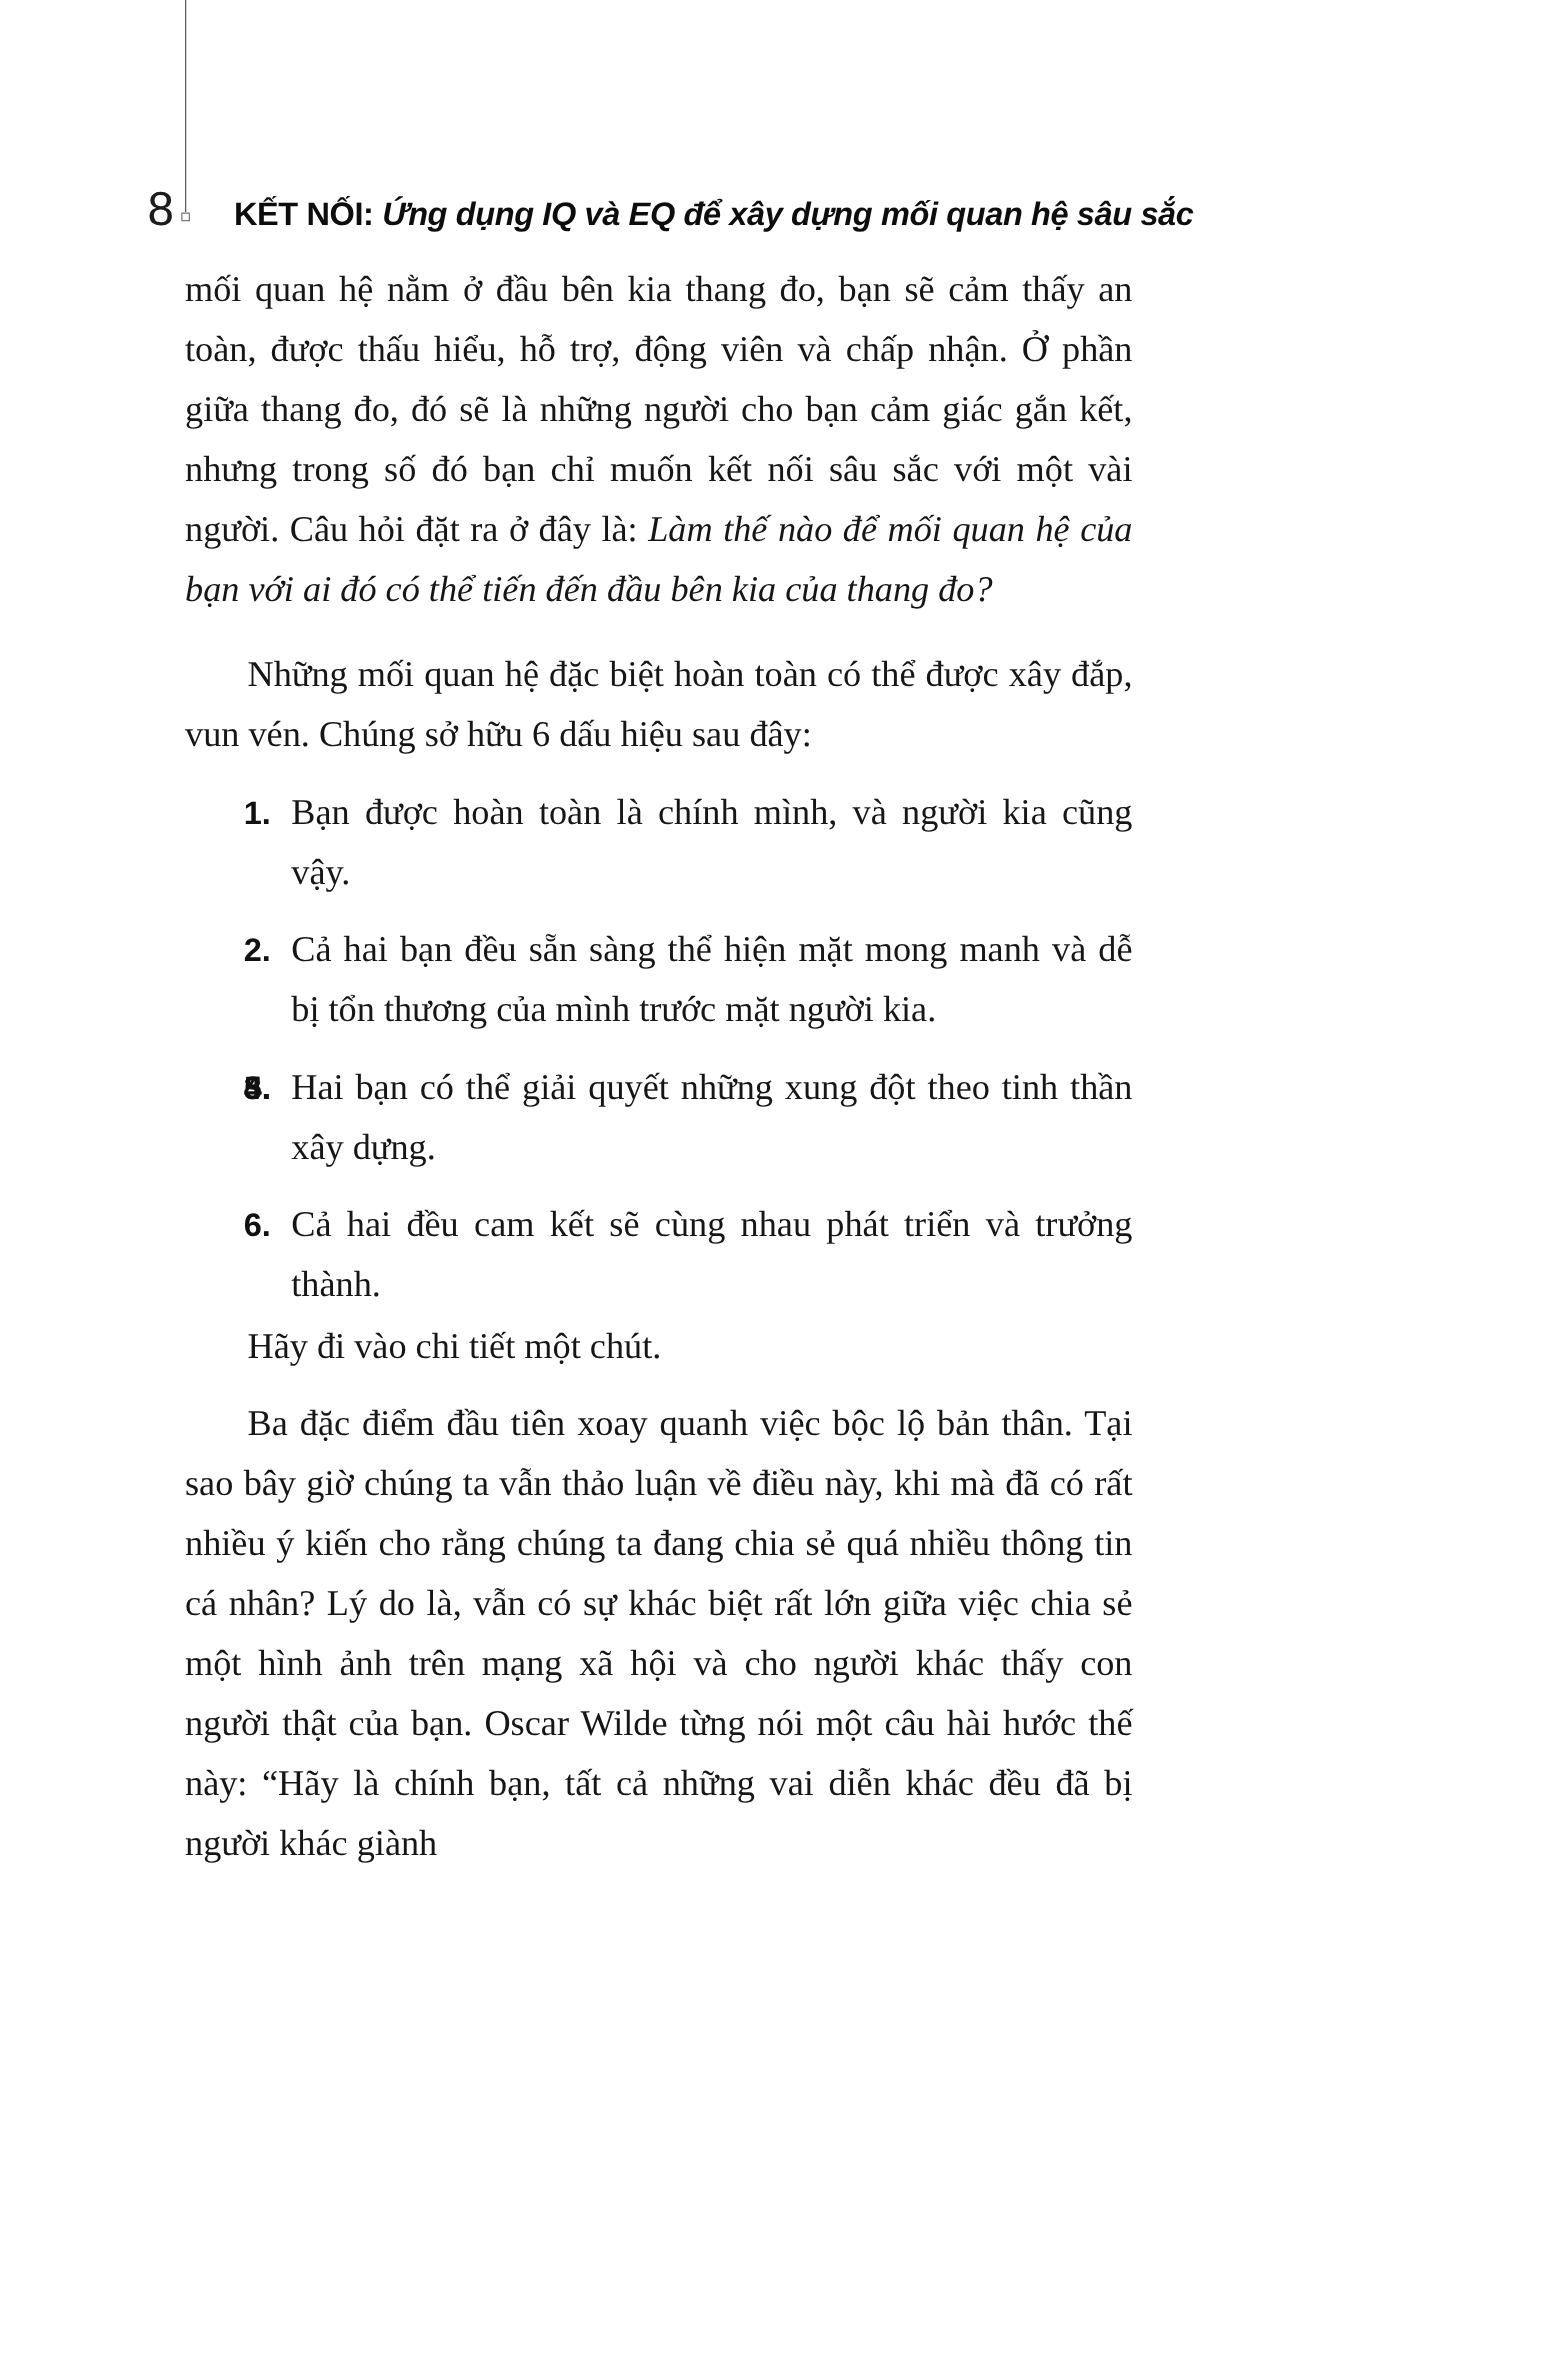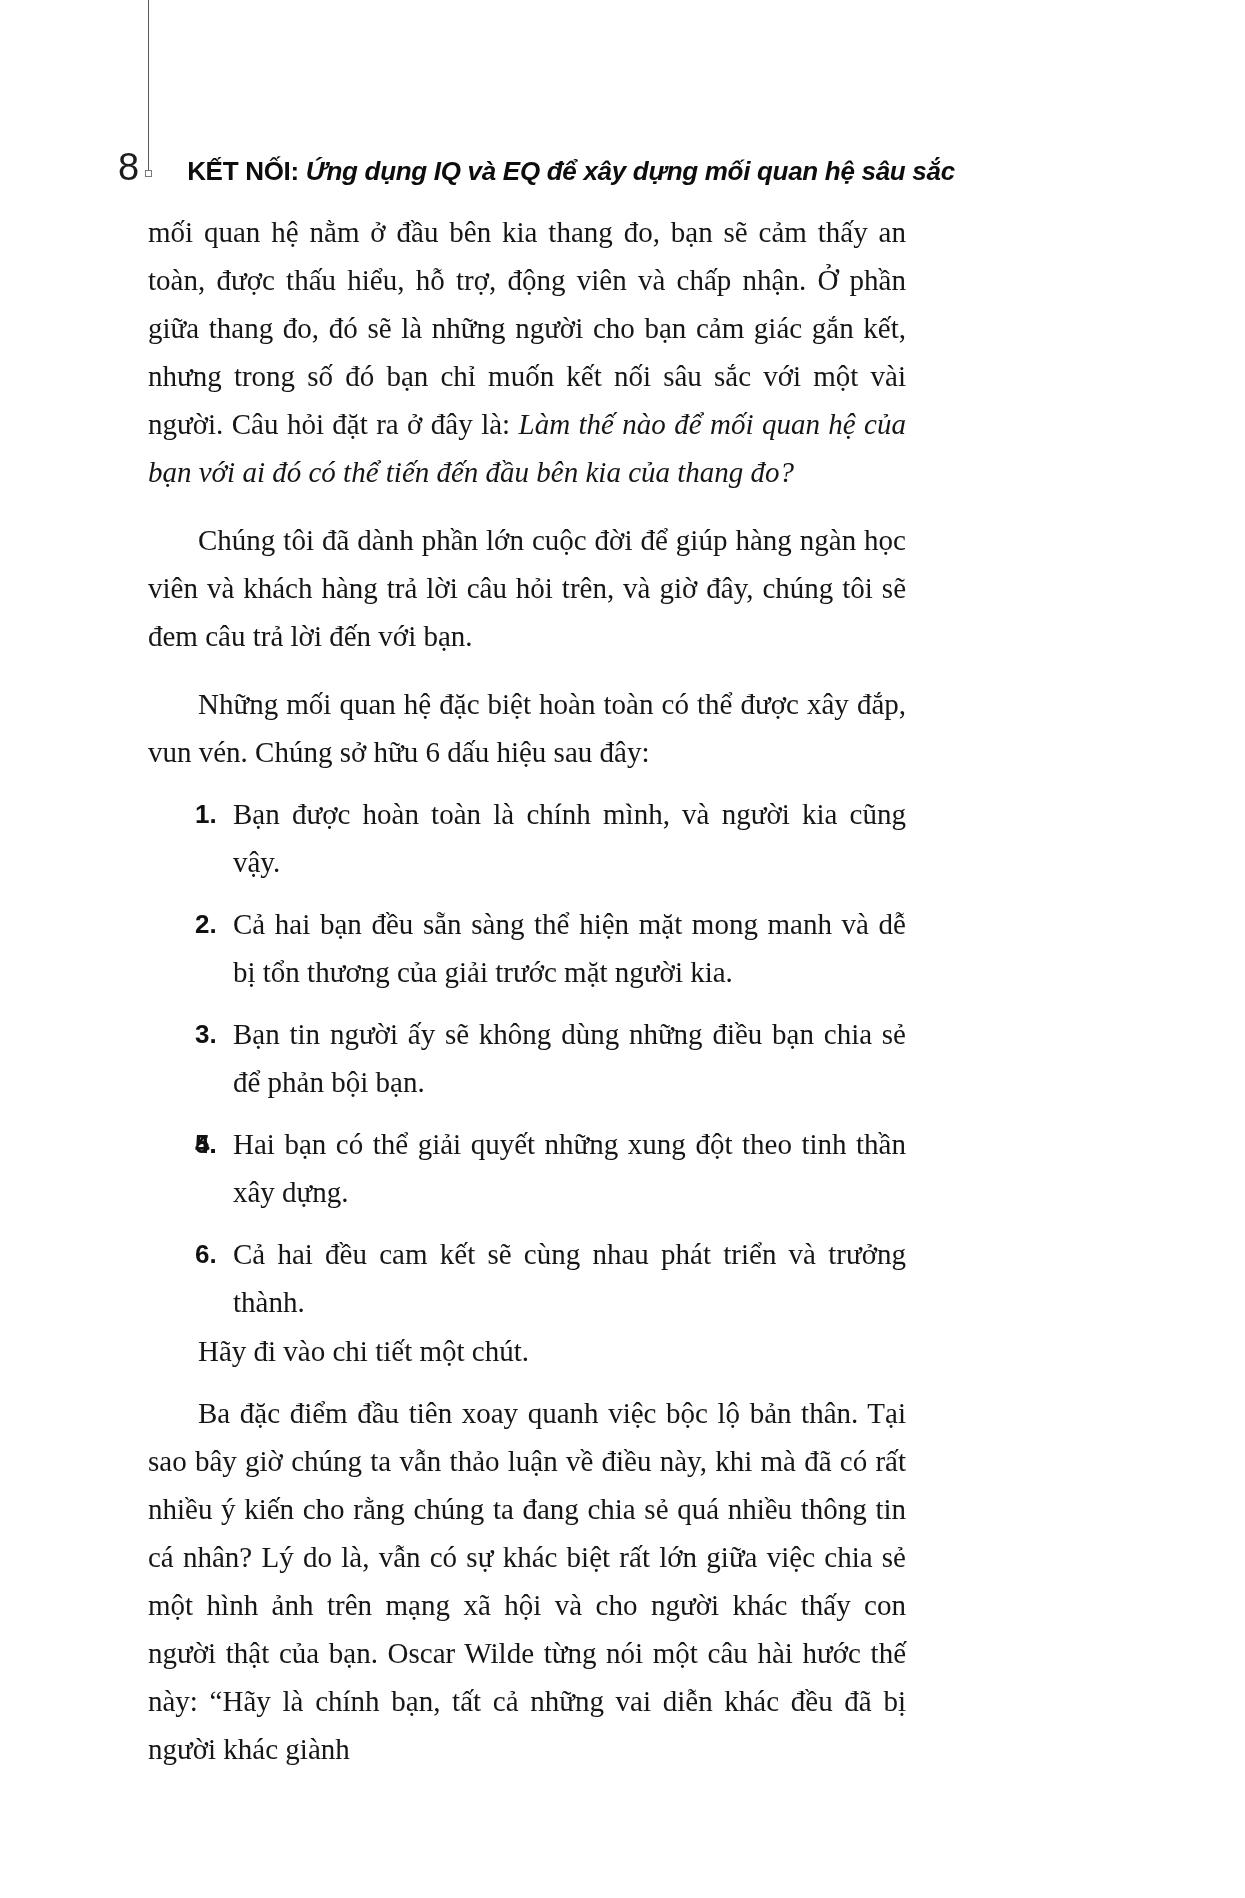--- a/index.html
+++ b/index.html
@@ -111,36 +111,34 @@
 
   <div class="running-header">
     <span class="page-number">8</span>
     <span class="header-title"><span class="t-bold">KẾT NỐI:</span><span class="t-italic"> Ứng dụng IQ và EQ để xây dựng mối quan hệ sâu sắc</span></span>
   </div>
 
   <div class="content">
 
     <p class="para"><span>mối quan hệ nằm ở đầu bên kia thang đo, bạn sẽ cảm thấy an toàn, được thấu hiểu, hỗ trợ, động viên và chấp nhận. Ở phần giữa thang đo, đó sẽ là những người cho bạn cảm giác gắn kết, nhưng trong số đó bạn chỉ muốn kết nối sâu sắc với một vài người. Câu hỏi đặt ra ở đây là: </span><span class="em">Làm thế nào để mối quan hệ của bạn với ai đó có thể tiến đến đầu bên kia của thang đo?</span></p>
 
-    <p class="para indent">Chúng tôi đã dành phần lớn cuộc đời để giúp hàng ngàn học viên và khách hàng trả lời câu hỏi trên, và giờ đây, chúng tôi sẽ đem câu trả lời đến với bạn.</p>
 
     <p class="para indent">Những mối quan hệ đặc biệt hoàn toàn có thể được xây đắp, vun vén. Chúng sở hữu 6 dấu hiệu sau đây:</p>
 
     <div class="sign-list">
       <div class="list-item">
         <span class="num">1.</span>
         <span>Bạn được hoàn toàn là chính mình, và người kia cũng vậy.</span>
       </div>
       <div class="list-item">
         <span class="num">2.</span>
-        <span>Cả hai bạn đều sẵn sàng thể hiện mặt mong manh và dễ bị tổn thương của giải trước mặt người kia.</span>
+        <span>Cả hai bạn đều sẵn sàng thể hiện mặt mong manh và dễ bị tổn thương của mình trước mặt người kia.</span>
       </div>
       <div class="list-item">
         <span class="num">3.</span>
-        <span>Bạn tin người ấy sẽ không dùng những điều bạn chia sẻ để phản bội bạn.</span>
       </div>
       <div class="list-item">
         <span class="num">4.</span>
       </div>
       <div class="list-item">
         <span class="num">5.</span>
         <span>Hai bạn có thể giải quyết những xung đột theo tinh thần xây dựng.</span>
       </div>
       <div class="list-item">
         <span class="num">6.</span>

